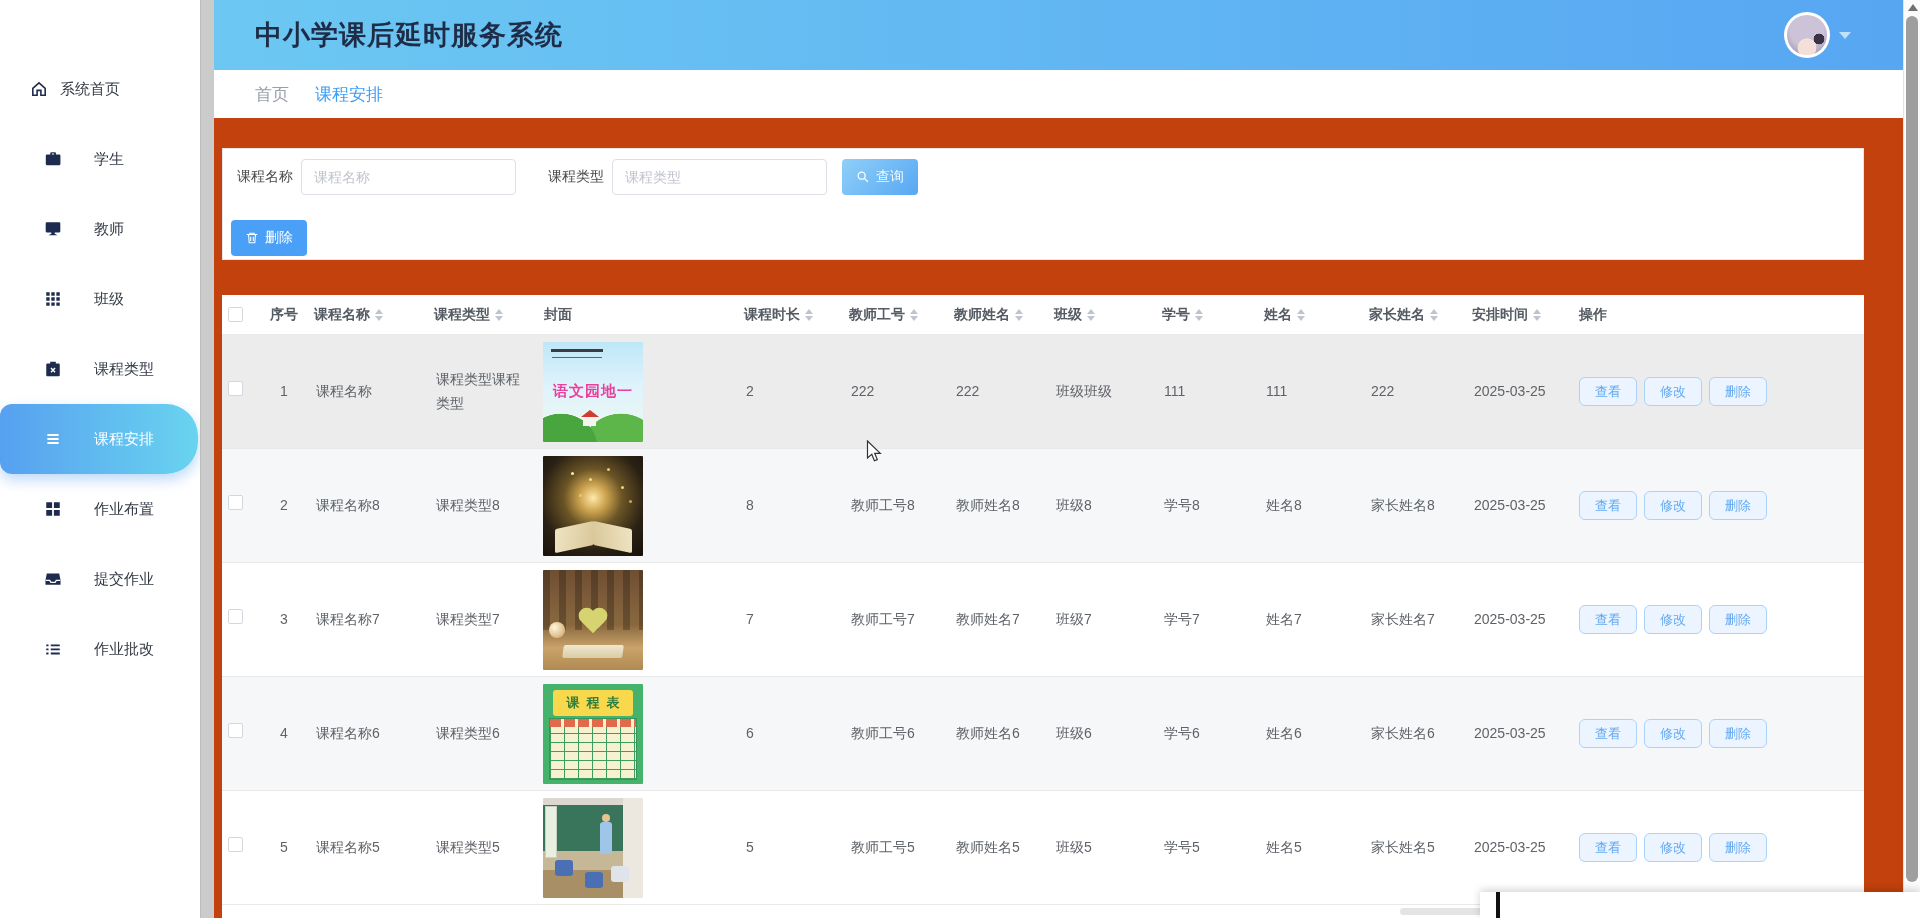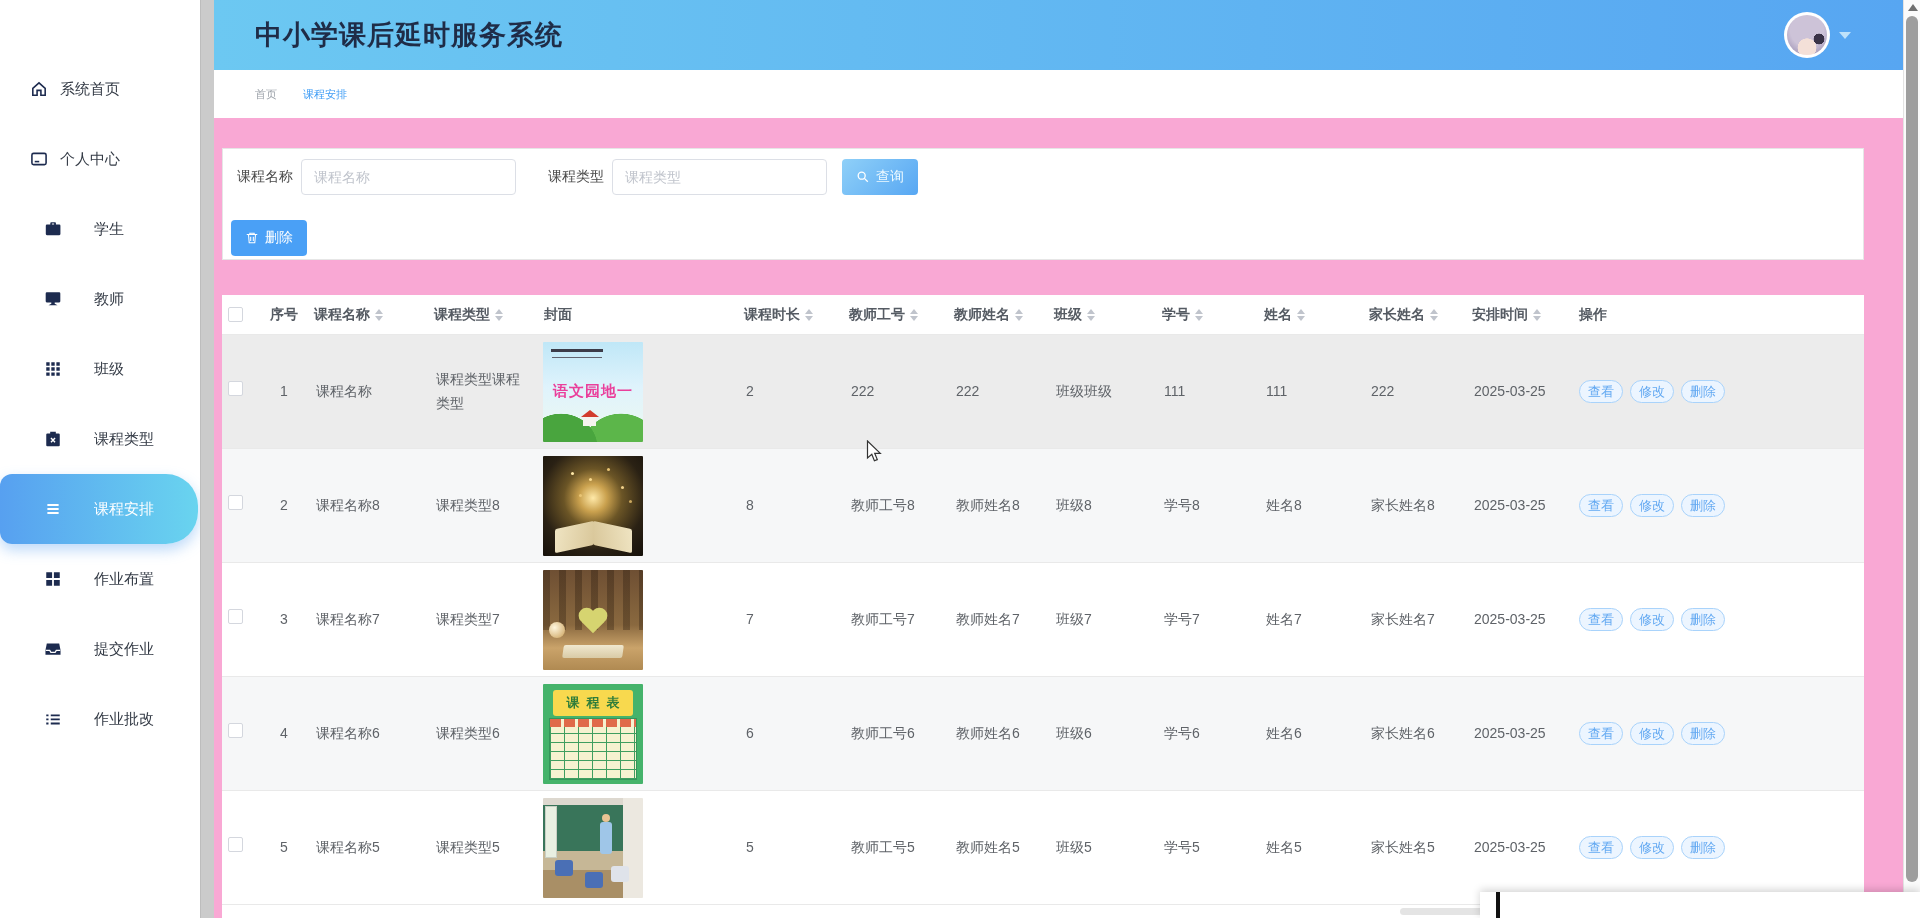--- a/index.html
+++ b/index.html
@@ -19,41 +19,41 @@
   .side-item.active { width:198px; border-radius:12px 32px 32px 12px;
     background:linear-gradient(90deg,#57a0f0,#69d4ef);
     color:#ffffff; box-shadow:0 6px 14px rgba(90,160,240,.40); }
   .side-item.active .s-icon { color:#ffffff; }
 
   .side-divider { position:absolute; left:200px; top:0; width:14px; height:100%;
     background:#cbcbcb; border-left:1px solid #bdbdbd; z-index:3; }
 
   
   .main { position:absolute; left:214px; top:0; width:1689px; height:918px;
-    background:#f9a8d4; z-index:1; }
+    background:#c2410c; z-index:1; }
 
   .topbar { position:relative; height:70px;
     background:linear-gradient(90deg,#6cc8f2,#57a6f2); }
   .app-title { position:absolute; left:41px; top:0; line-height:70px;
     font-size:27px; font-weight:700; color:#1f2c47; letter-spacing:1px; }
   .avatar { position:absolute; right:73px; top:12px; width:46px; height:46px;
     border-radius:50%; background:#ffffff; display:flex; align-items:center;
     justify-content:center; cursor:pointer; }
   .avatar-img { width:40px; height:40px; border-radius:50%;
     background:
       radial-gradient(circle at 50% 82%, #f4e0d8 0 24%, rgba(0,0,0,0) 25%),
       radial-gradient(circle at 80% 60%, #3a3347 0 13%, rgba(0,0,0,0) 14%),
       radial-gradient(circle at 50% 38%, #cdc3d8 0 52%, #b3a8c4 72%, #a195b5 100%); }
   .avatar-caret { position:absolute; right:52px; top:32px; width:0; height:0;
     border-left:6px solid transparent; border-right:6px solid transparent;
     border-top:7px solid #bfe2fa; cursor:pointer; }
 
   .tabs { height:48px; background:#ffffff; display:flex; align-items:center;
     padding-left:41px; gap:26px; }
-  .tab { font-size:11px; color:#9aa0a8; cursor:pointer; }
+  .tab { font-size:17px; color:#9aa0a8; cursor:pointer; }
   .tab.active { color:#3d9cf5; }
 
   
   .search-card { position:relative; margin:30px 39px 0 8px; height:112px;
     background:#ffffff; border:1px solid #e6e6e6; }
   .search-row { position:absolute; left:14px; top:10px; display:flex;
     align-items:center; }
   .f-label { font-size:14px; color:#4a4a4a; margin-right:8px; }
   .f-input { width:215px; height:36px; border:1px solid #dcdfe6; border-radius:4px;
     padding:0 12px; font-size:14px; color:#606266; outline:none; background:#fff;
@@ -90,21 +90,21 @@
   .tr.highlighted { background:#ececec; }
   .tr.partial { height:13px; border-bottom:none; background:#ffffff; overflow:hidden; }
   .td { padding:0 10px; font-size:14px; color:#5f6368; line-height:1.7;
     word-break:break-all; }
   .td:nth-child(2) { text-align:center; padding:0; }
   .td-check { padding-left:6px; }
   .checkbox { display:inline-block; width:15px; height:15px; background:#ffffff;
     border:1px solid #d4d7de; border-radius:2px; cursor:pointer; }
   .td-cover { display:flex; align-items:center; padding-left:7px; }
   .td-actions { display:flex; gap:7px; padding-left:8px; }
-  .act { height:23px; padding:0 8px; font-size:13px; border-radius:12px;
+  .act { height:29px; padding:0 15px; font-size:13px; border-radius:6px;
     background:#ecf5ff; border:1px solid #a9d3fb; color:#63a9f2; cursor:pointer;
     font-family:inherit; }
   .partial .td { visibility:hidden; }
   .partial .td-cover { visibility:visible; align-items:flex-start; height:13px; }
 
   
   .cover { position:relative; width:100px; height:100px; overflow:hidden;
     border-radius:1px; flex:0 0 100px; }
   .cover i { position:absolute; display:block; }
   .cover-title { position:absolute; top:36%; left:0; right:0; text-align:center;
@@ -196,29 +196,20 @@
 
   <aside class="sidebar">
     <div class="side-item">
       <span class="s-icon">
           <svg viewBox="0 0 16 16">
             <path d="M2.5 7.5 8 2.5l5.5 5v6H9.7V9.2H6.3v4.3H2.5z" fill="none" stroke="currentColor" stroke-width="1.4"></path>
           </svg>
         </span>
       <span class="s-label">系统首页</span>
     </div>
-    <div class="side-item">
-      <span class="s-icon">
-          <svg viewBox="0 0 16 16">
-            <rect x="1.7" y="3" width="12.6" height="10" rx="1.5" fill="none" stroke="currentColor" stroke-width="1.4"></rect>
-            <path d="M4.2 10.3h4" stroke="currentColor" stroke-width="1.4"></path>
-          </svg>
-        </span>
-      <span class="s-label">个人中心</span>
-    </div>
     <div class="side-item indent">
       <span class="s-icon">
           <svg viewBox="0 0 16 16">
             <path d="M6.2 2h3.6a.8.8 0 0 1 .8.8V4h3a1 1 0 0 1 1 1v7.5a1 1 0 0 1-1 1h-11a1 1 0 0 1-1-1V5a1 1 0 0 1 1-1h3V2.8a.8.8 0 0 1 .8-.8zM7 3.2V4h2v-.8z" fill="currentColor"></path>
           </svg>
         </span>
       <span class="s-label">学生</span>
     </div>
     <div class="side-item indent">
       <span class="s-icon">

